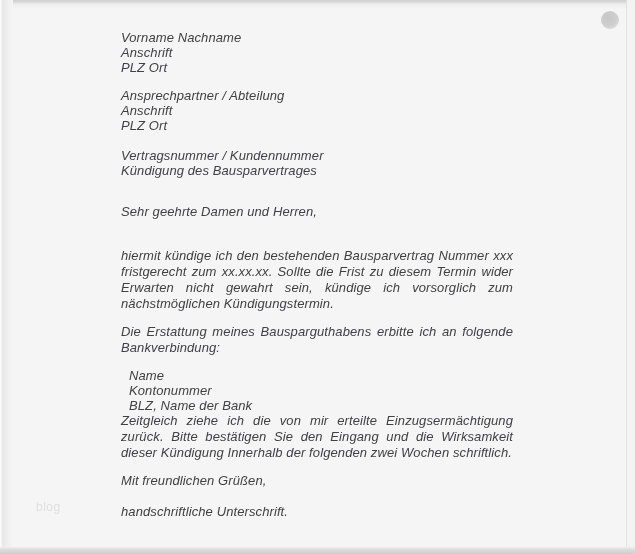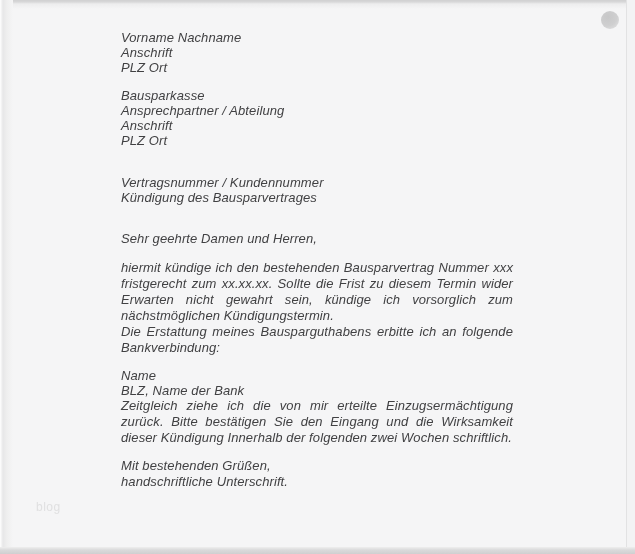--- a/index.html
+++ b/index.html
@@ -72,28 +72,28 @@
     margin: 0;
     line-height: 15px;
     white-space: nowrap;
   }
   .para {
     margin: 0;
     line-height: 16px;
     text-align: justify;
   }
   .recipient   { margin-top: 13px; }
-  .subject     { margin-top: 27px; }
+  .subject     { margin-top: 15px; }
   .salutation  { margin-top: 26px; }
-  .para-1      { margin-top: 13px; }
-  .para-2      { }
-  .bank        { margin-top: 12px; }
+  .para-1      { margin-top: 28px; }
+  .para-2      { margin-top: 12px; }
+  .bank        { margin-top: 12px; margin-left: 8px; }
   .para-3      { }
   .closing     { margin-top: 12px; }
-  .signature   { }
+  .signature   { margin-top: 15px; }
 </style>
 </head>
 <body>
 
 <div class="screen">
 
   <div class="edge-top"></div>
   <div class="edge-left"></div>
   <div class="edge-right"></div>
   <div class="edge-bottom"></div>
@@ -104,43 +104,43 @@
 
   <div class="letter">
 
     <div class="addr-block sender">
       <p>Vorname Nachname</p>
       <p>Anschrift</p>
       <p>PLZ Ort</p>
     </div>
 
     <div class="addr-block recipient">
-      <p>Bausparkasse</p>
       <p>Ansprechpartner / Abteilung</p>
       <p>Anschrift</p>
       <p>PLZ Ort</p>
     </div>
 
     <div class="line-block subject">
       <p>Vertragsnummer / Kundennummer</p>
       <p>Kündigung des Bausparvertrages</p>
     </div>
 
     <p class="para salutation">Sehr geehrte Damen und Herren,</p>
 
     <p class="para para-1">hiermit kündige ich den bestehenden Bausparvertrag Nummer xxx fristgerecht zum xx.xx.xx. Sollte die Frist zu diesem Termin wider Erwarten nicht gewahrt sein, kündige ich vorsorglich zum nächstmöglichen Kündigungstermin.</p>
 
     <p class="para para-2">Die Erstattung meines Bausparguthabens erbitte ich an folgende Bankverbindung:</p>
 
     <div class="line-block bank">
       <p>Name</p>
+      <p>Kontonummer</p>
       <p>BLZ, Name der Bank</p>
     </div>
 
     <p class="para para-3">Zeitgleich ziehe ich die von mir erteilte Einzugsermächtigung zurück. Bitte bestätigen Sie den Eingang und die Wirksamkeit dieser Kündigung Innerhalb der folgenden zwei Wochen schriftlich.</p>
 
-    <p class="para closing">Mit bestehenden Grüßen,</p>
+    <p class="para closing">Mit freundlichen Grüßen,</p>
 
     <p class="para signature">handschriftliche Unterschrift.</p>
 
   </div>
 
 </div>
 
 </body></html>

